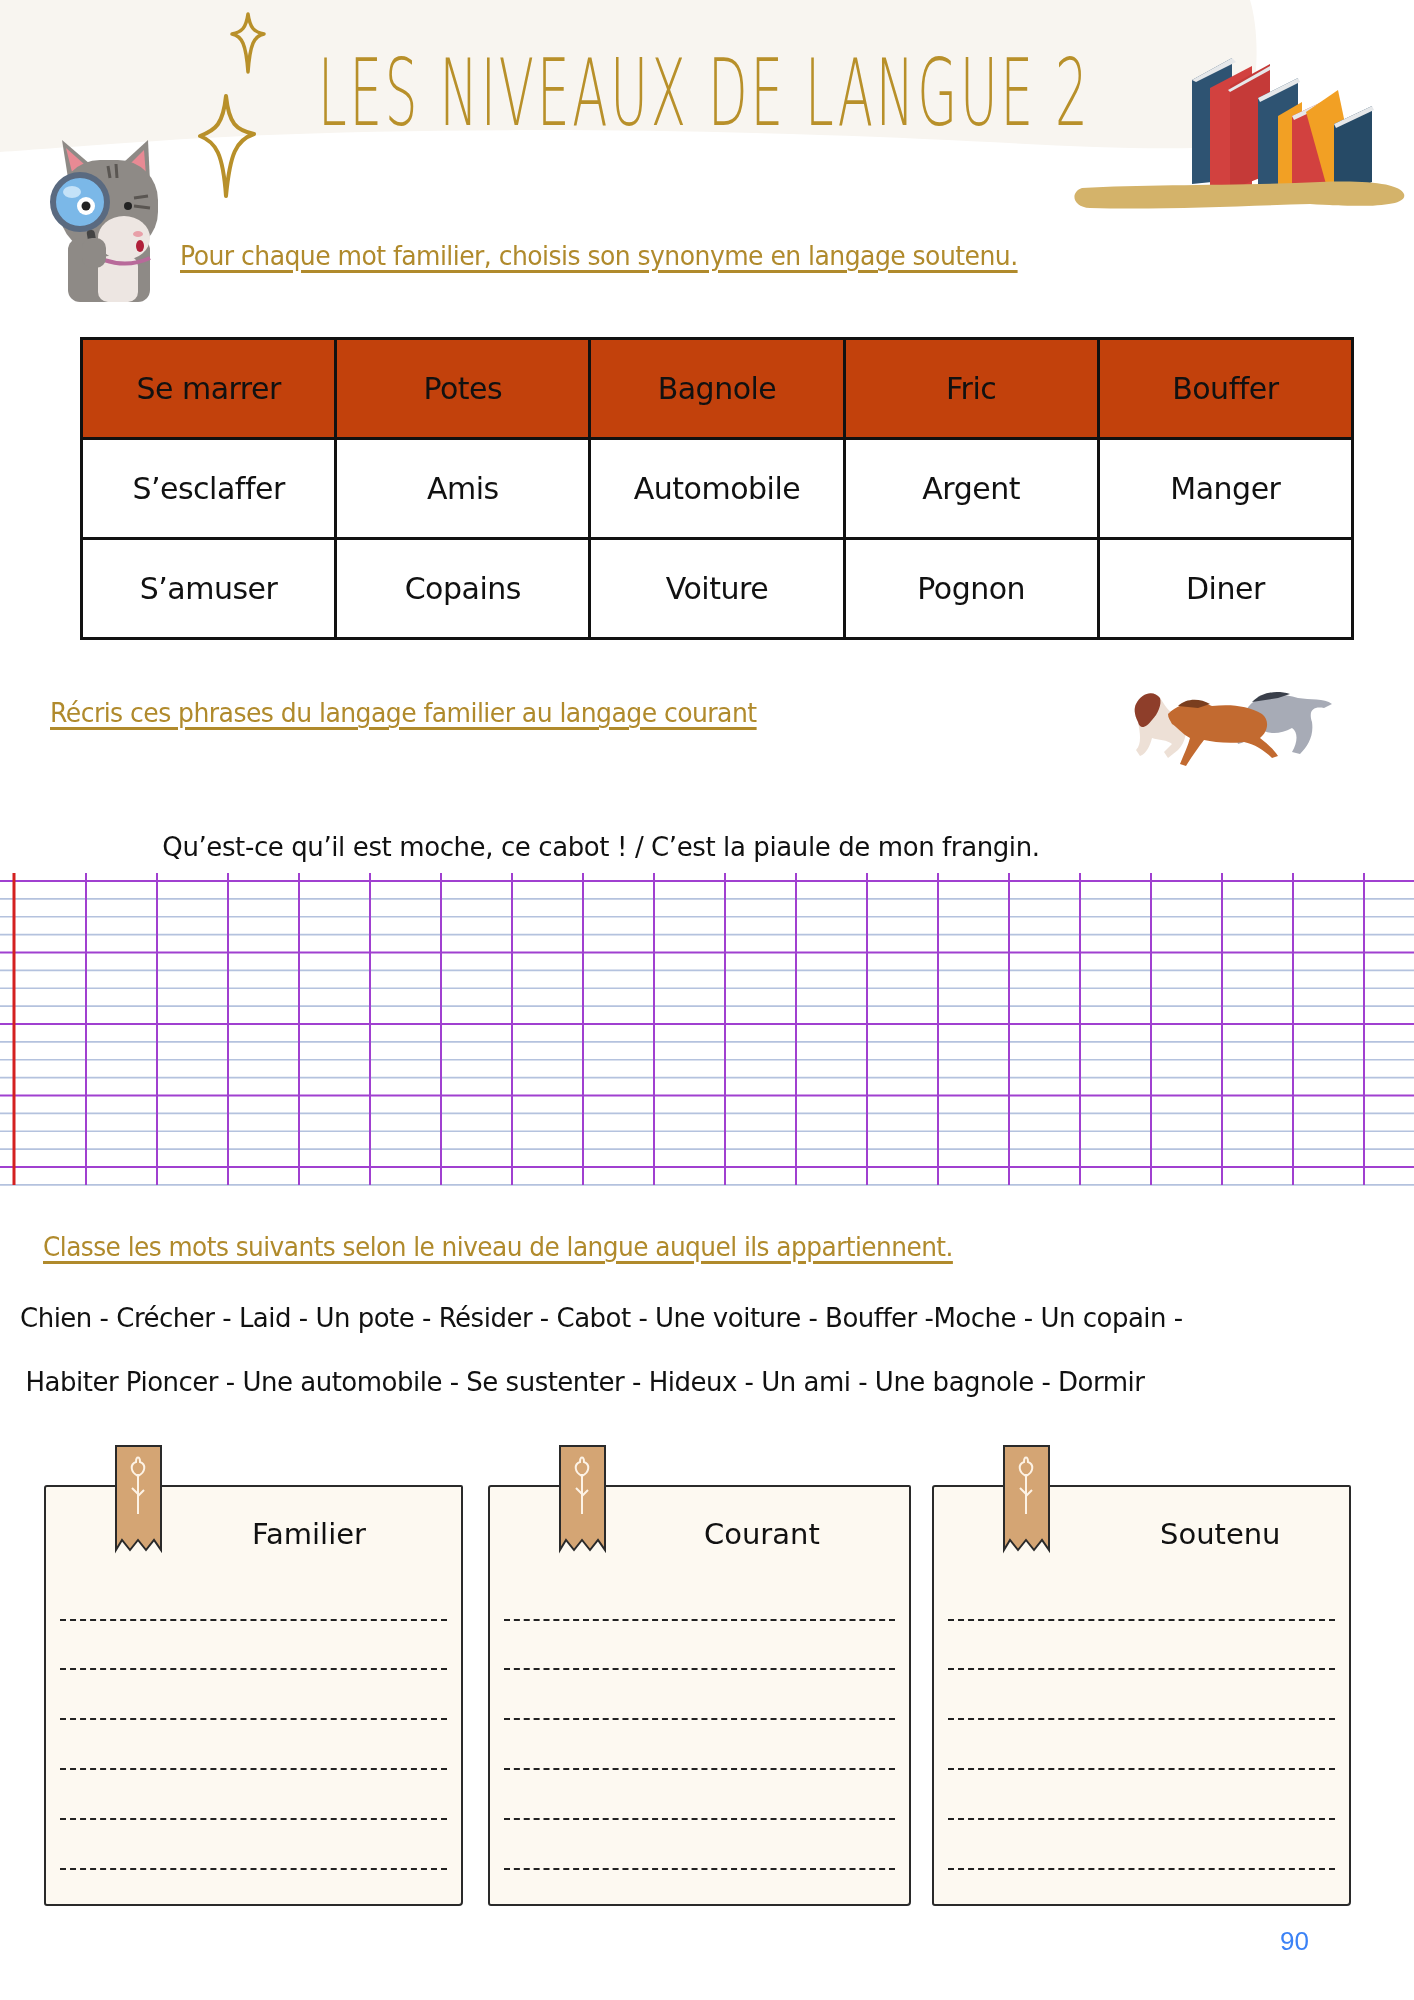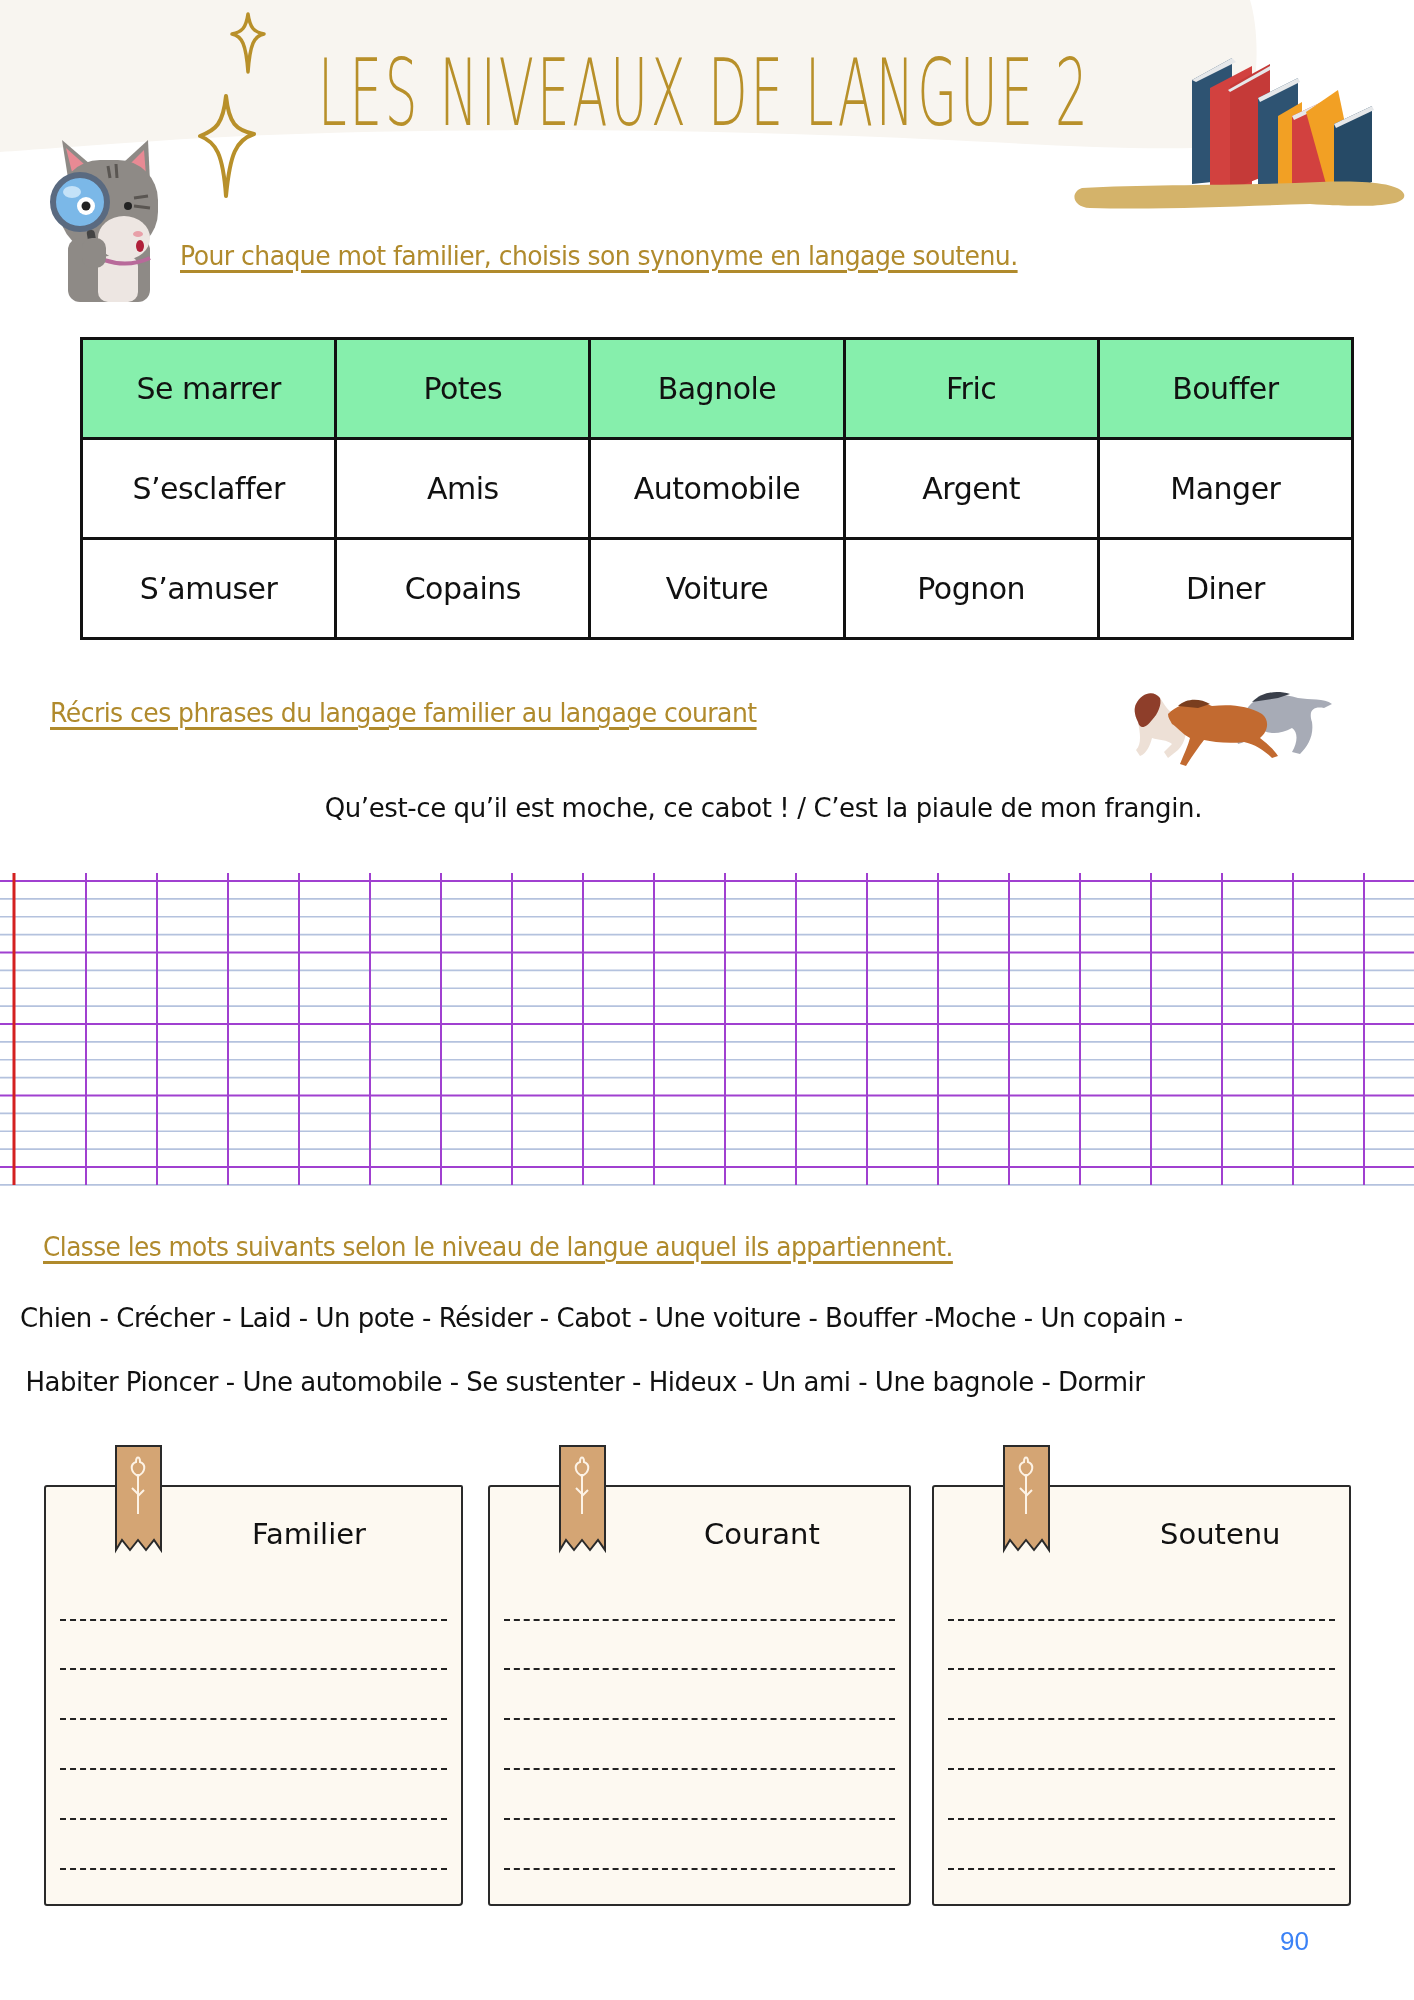--- a/index.html
+++ b/index.html
@@ -16,26 +16,26 @@
   #shelf { left: 1070px; top: 180px; width: 340px; height: 32px; }
 
   .instruction { color: #B08A2C; font-family: "DejaVu Sans", sans-serif; font-size: 27px; text-decoration: underline; text-decoration-thickness: 3px; text-underline-offset: 5px; white-space: nowrap; letter-spacing: -0.6px; transform-origin: left top; }
   #instruction-1 { left: 180px; top: 240px; transform: scaleX(0.93); }
   #instruction-2 { left: 50px; top: 697px; transform: scaleX(0.93); }
   #instruction-3 { left: 43px; top: 1231px; transform: scaleX(0.92); }
 
   
   #synonym-table { left: 80px; top: 337px; width: 1274px; height: 302px; border-collapse: collapse; table-layout: fixed; }
   #synonym-table td { border: 3px solid #111; text-align: center; vertical-align: middle; font-size: 30px; color: #111; font-family: "DejaVu Sans", sans-serif; letter-spacing: -0.5px; }
-  #synonym-table tr.head td { background: #86efac; }
+  #synonym-table tr.head td { background: #c2410c; }
   #synonym-table tr { height: 100px; }
 
   #horses { left: 1128px; top: 684px; width: 215px; height: 85px; }
 
-  #sentence { left: 0; width: 1202px; top: 793px; text-align: right; font-size: 26px; color: #111; white-space: nowrap; letter-spacing: -0.4px; }
+  #sentence { left: 0; width: 1202px; top: 832px; text-align: center; font-size: 26px; color: #111; white-space: nowrap; letter-spacing: -0.4px; }
 
   
   #seyes-grid { left: 0; top: 872px; width: 1414px; height: 318px; }
 
   
   .word-line { left: 0; width: 1170px; text-align: center; font-size: 26px; color: #111; white-space: nowrap; letter-spacing: -0.5px; }
   #word-line-1 { top: 1303px; padding-left: 20px; box-sizing: border-box; }
   #word-line-2 { top: 1367px; }
 
   

